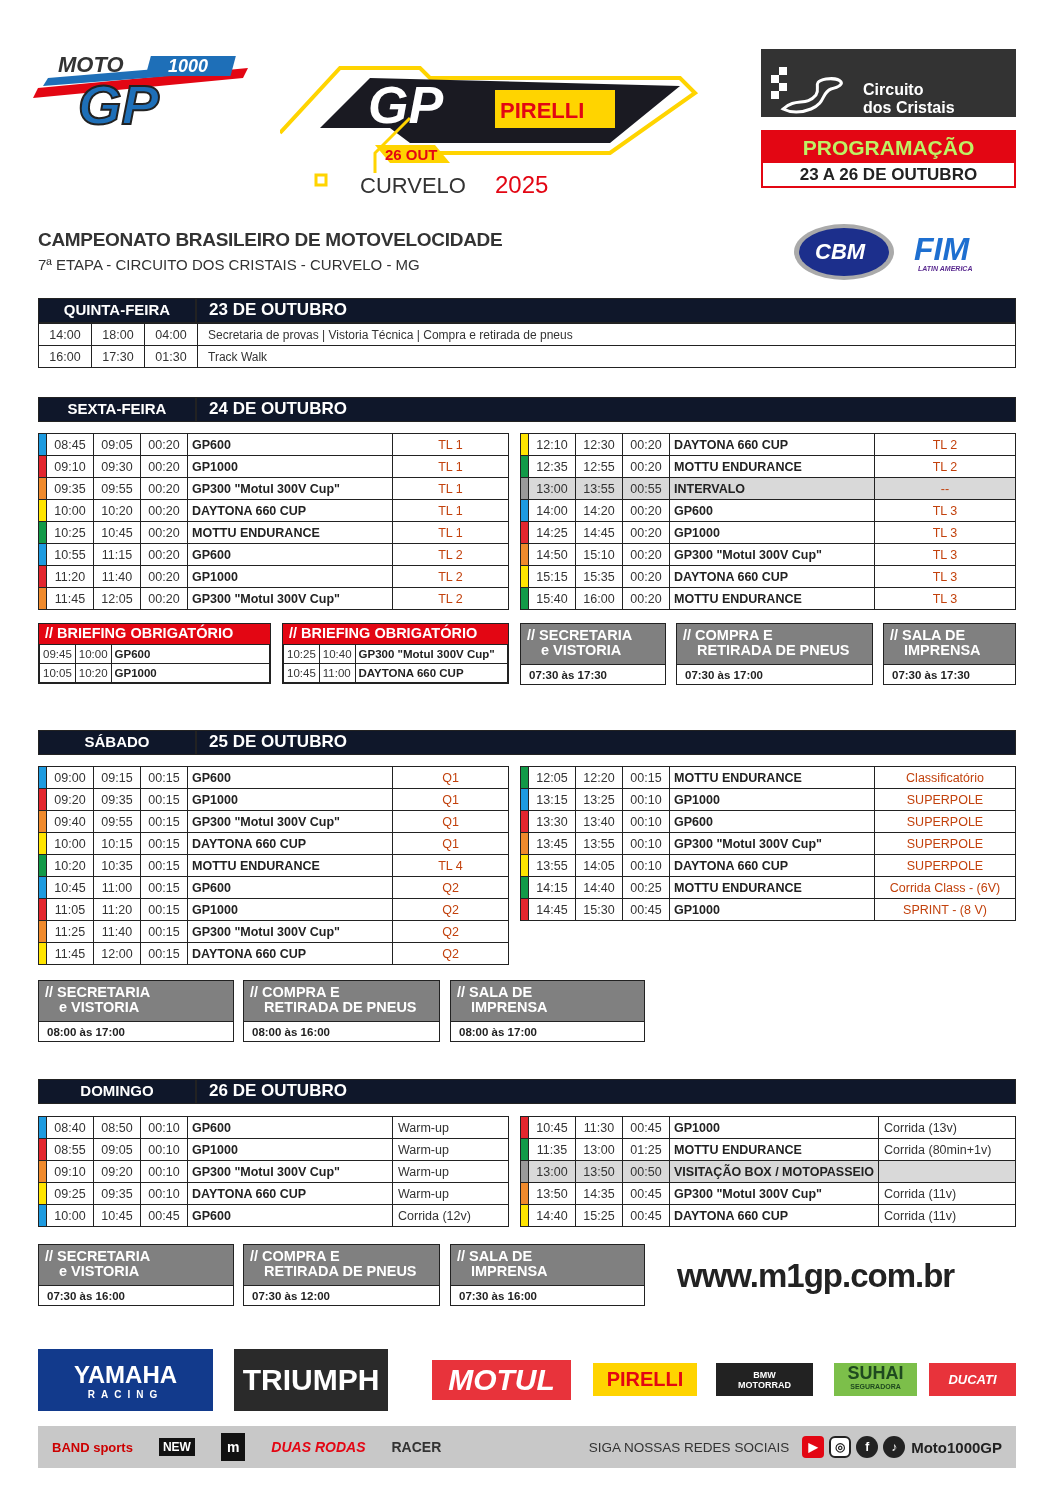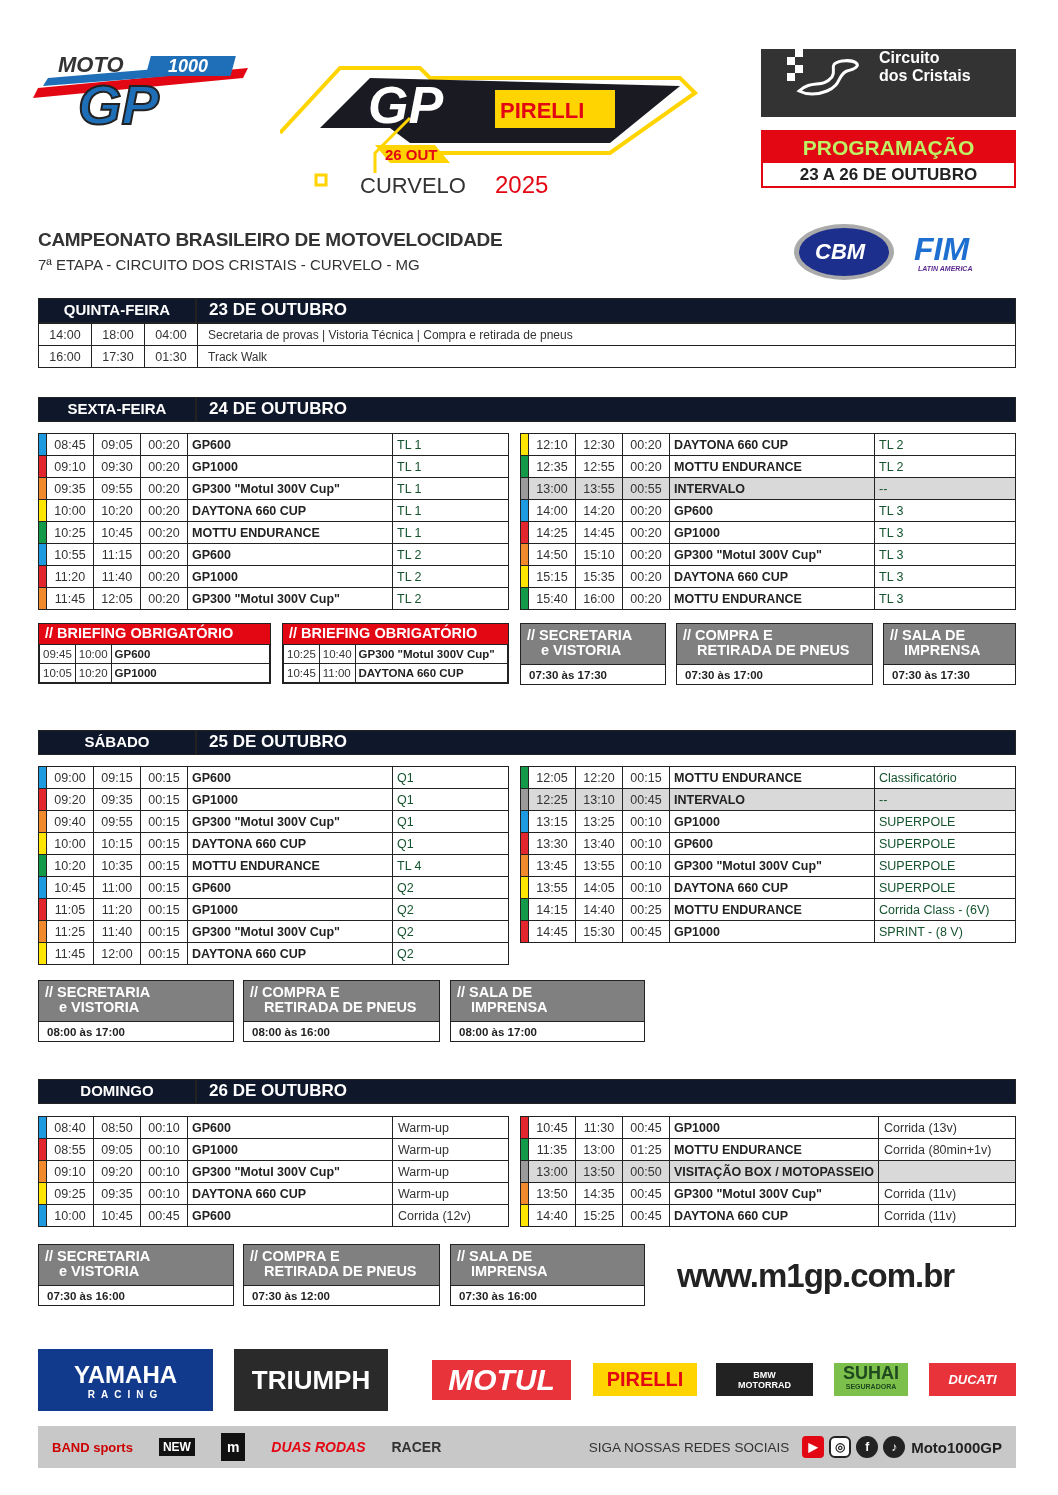--- a/index.html
+++ b/index.html
@@ -1,40 +1,40 @@
 <!DOCTYPE html>
 <html><head>
 <meta charset="utf-8">
 <style>
 *{box-sizing:border-box;margin:0;padding:0}
 body{width:1058px;height:1495px;background:#fff;font-family:"Liberation Sans",sans-serif;color:#222;position:relative;overflow:hidden}
 .abs{position:absolute}
 
 .moto-logo{left:28px;top:48px;width:230px;height:80px}
 .gp-logo{left:280px;top:48px;width:420px;height:150px}
-.circuito{left:761px;top:49px;width:255px;height:68px;background:#333;display:flex;align-items:flex-start;padding-left:26px;color:#fff}
+.circuito{left:761px;top:49px;width:255px;height:68px;background:#333;display:flex;align-items:flex-end;padding-left:10px;color:#fff}
 .circuito .txt{font-size:16px;font-weight:bold;line-height:18px;margin-left:12px}
 .prog{left:761px;top:130px;width:255px;height:58px;border:2px solid #e30613}
 .prog .top{background:#e30613;color:#bef264;font-weight:bold;font-size:21px;text-align:center;height:31px;line-height:31px}
 .prog .bot{color:#222;font-weight:bold;font-size:17px;text-align:center;height:23px;line-height:23px}
 .title{left:38px;top:229px;font-size:19px;font-weight:bold;color:#333;letter-spacing:-0.3px}
 .subtitle{left:38px;top:256px;font-size:15px;color:#333}
 .cbm{left:793px;top:223px;width:102px;height:58px}
 .fim{left:910px;top:230px;width:76px;height:44px}
 
 .dayhdr{left:38px;width:978px;height:25px;background:#0f172a;border:1.5px solid #222;display:flex;color:#fff;font-weight:bold}
 .dayhdr .d{width:158px;text-align:center;font-size:15px;line-height:22px;border-right:2px solid #222}
 .dayhdr .dt{padding-left:12px;font-size:17px;line-height:22px}
 
 table.sch{position:absolute;border-collapse:collapse;font-size:12.5px}
 table.sch td{border:1.5px solid #222;height:22px;padding:0 4px;white-space:nowrap}
 table.sch td.bar{width:8px;padding:0;border-right:1.5px solid #222}
 table.sch td.t{text-align:center;width:47px;color:#333}
 table.sch td.ev{font-weight:bold;color:#222}
-table.sch td.sess{color:#14532d}
+table.sch td.sess{text-align:center;color:#c2410c}
 table.sch td.sessl{text-align:left;color:#333;padding-left:5px}
 table.sch tr.gray td{background:#d9d9d9}
 .thu td{font-size:12.5px}
 
 .box{position:absolute;border:1.5px solid #222}
 .box .h{background:#808080;color:#fff;font-weight:bold;font-size:14.5px;line-height:15px;padding:4px 6px;height:40px}
 .box .h.red{background:#e30613;height:20px;padding:2px 6px}
 .box .b{font-size:11.5px;font-weight:bold;padding:3px 8px;height:20px;line-height:14px;border-top:1.5px solid #222}
 table.brf{border-collapse:collapse;width:100%;font-size:11.5px}
 table.brf td{border:1px solid #222;height:19px;padding:0 3px;white-space:nowrap;color:#333}
@@ -417,28 +417,20 @@
 <table class="sch" style="left:520px;top:766px;width:496px">
     <tbody id="sat-right">
       <tr>
         <td class="bar" style="background: rgb(18, 154, 72);"></td>
         <td class="t">12:05</td>
         <td class="t">12:20</td>
         <td class="t">00:15</td>
         <td class="ev" style="width: 205px;">MOTTU ENDURANCE</td>
         <td class="sess">Classificatório</td>
       </tr>
-      <tr class="gray">
-        <td class="bar" style="background: rgb(154, 154, 154);"></td>
-        <td class="t">12:25</td>
-        <td class="t">13:10</td>
-        <td class="t">00:45</td>
-        <td class="ev" style="width: 205px;">INTERVALO</td>
-        <td class="sess">--</td>
-      </tr>
       <tr>
         <td class="bar" style="background: rgb(30, 155, 224);"></td>
         <td class="t">13:15</td>
         <td class="t">13:25</td>
         <td class="t">00:10</td>
         <td class="ev" style="width: 205px;">GP1000</td>
         <td class="sess">SUPERPOLE</td>
       </tr>
       <tr>
         <td class="bar" style="background: rgb(227, 38, 46);"></td>
@@ -621,34 +613,34 @@
       <div class="b">07:30 às 16:00</div>
     </div>
   </div>
 
 <div class="abs url">www.m1gp.com.br</div>
 
 <div class="sp" style="left:38px;top:1349px;width:175px;height:62px;background:#123a8c;flex-direction:column">
   <div style="font-size:24px">YAMAHA</div>
   <div style="font-size:10px;letter-spacing:6px">RACING</div>
 </div>
-<div class="sp" style="left:234px;top:1349px;width:154px;height:62px;background:#2a2a2a;font-size:26px">
+<div class="sp" style="left:234px;top:1349px;width:154px;height:62px;background:#2a2a2a;font-size:30px">
     <span>TRIUMPH</span>
   </div>
 <div class="sp" style="left:432px;top:1360px;width:139px;height:40px;background:#e8333b;font-size:30px;font-style:italic">
     <span>MOTUL</span>
   </div>
 <div class="sp" style="left:593px;top:1363px;width:104px;height:33px;background:#ffd400;color:#e30613;font-size:20px">
     <span>PIRELLI</span>
   </div>
 <div class="sp" style="left:716px;top:1363px;width:97px;height:33px;background:#222;font-size:9px;flex-direction:column;line-height:10px">
   <span>BMW</span>
   <span>MOTORRAD</span>
 </div>
-<div class="sp" style="left:834px;top:1363px;width:74px;height:33px;background:#7cbf4a;color:#1f4a1f;flex-direction:column;line-height:14px">
+<div class="sp" style="left:834px;top:1363px;width:83px;height:33px;background:#7cbf4a;color:#1f4a1f;flex-direction:column;line-height:14px">
   <span style="font-size:18px">SUHAI</span>
   <span style="font-size:7px">SEGURADORA</span>
 </div>
 <div class="sp" style="left:929px;top:1363px;width:87px;height:33px;background:#e8333b;font-size:13px;font-style:italic">
     <span>DUCATI</span>
   </div>
 
 <div class="abs footer">
   <span class="m" style="color:#c00;font-size:13px">BAND sports</span>
   <span class="m" style="background:#111;color:#fff;padding:2px 4px;font-size:12px">NEW</span>

